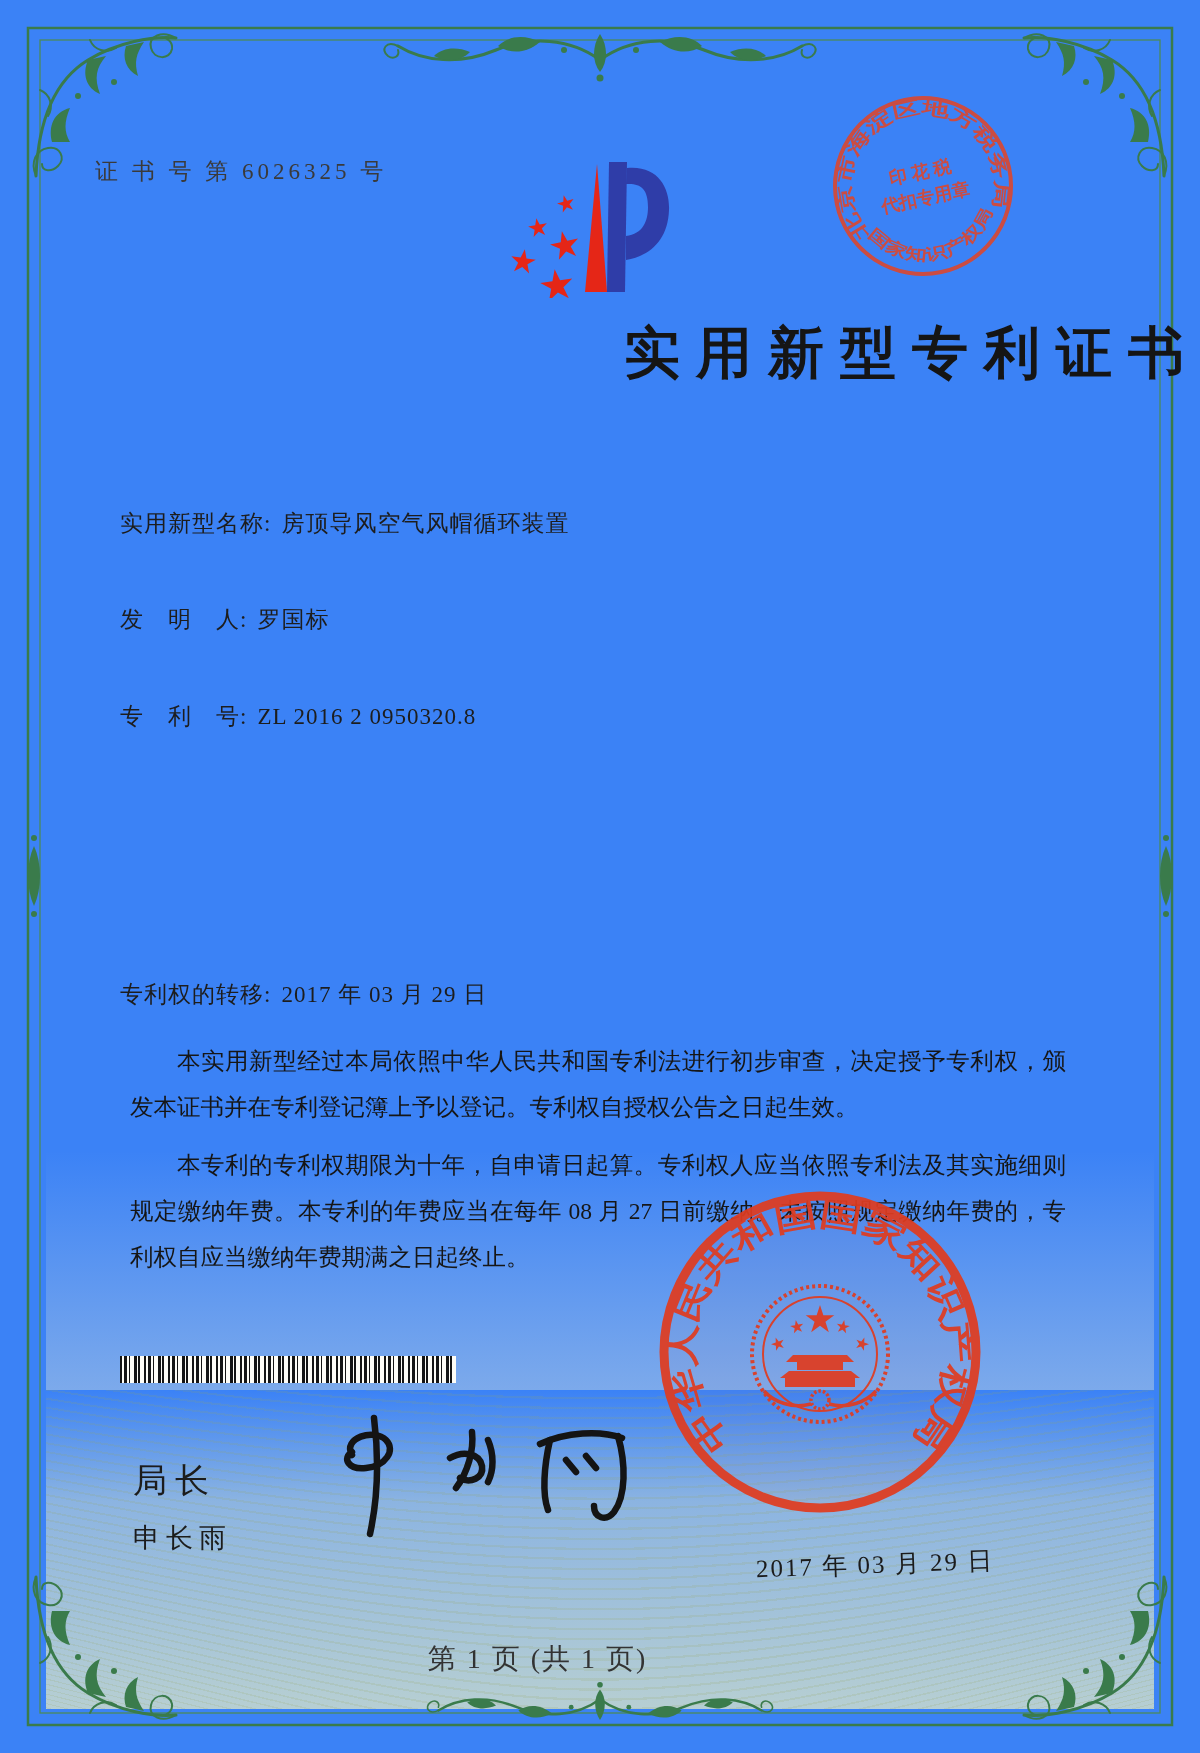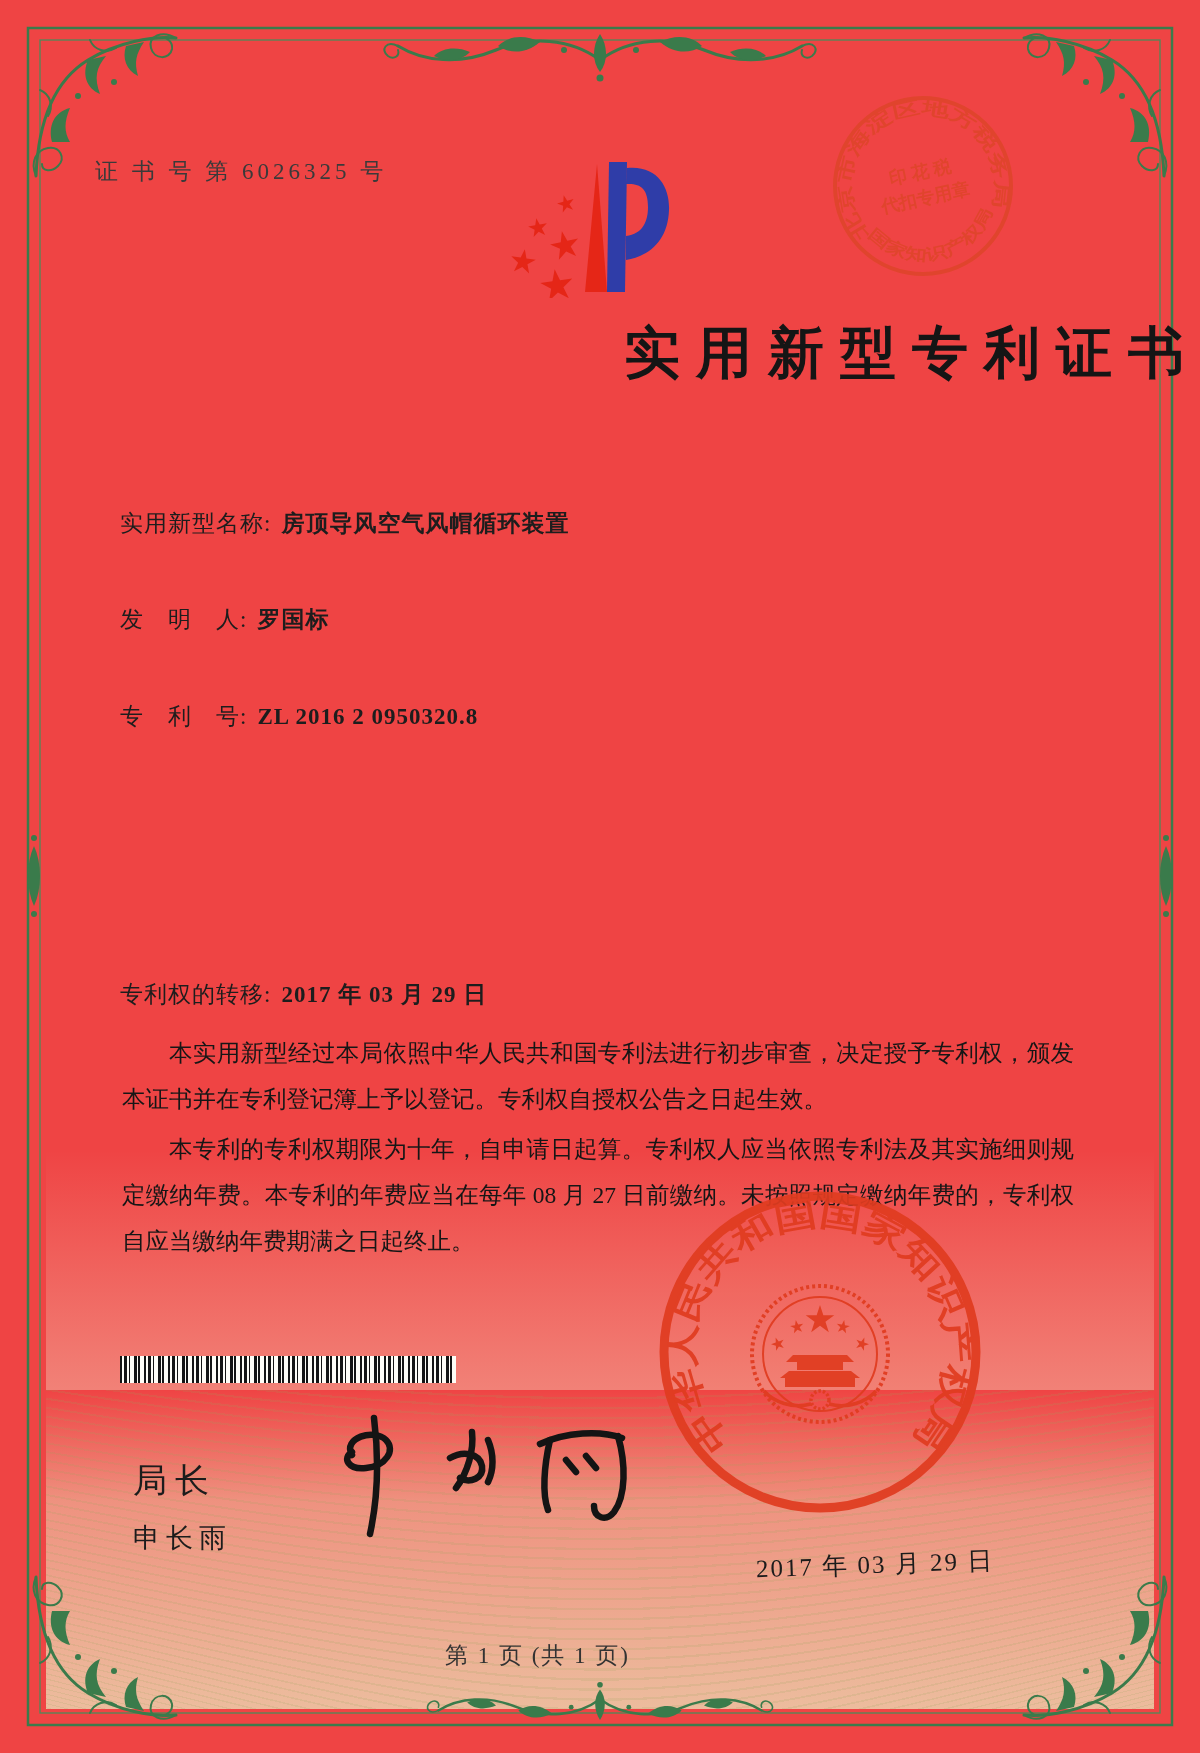--- a/index.html
+++ b/index.html
@@ -1,18 +1,18 @@
 <!DOCTYPE html>
 <html><head>
 <meta charset="utf-8">
 <style>
   html,body{margin:0;padding:0;background:#ffffff;}
   .page{
     position:relative;width:1200px;height:1753px;overflow:hidden;
-    background:#ef4444;
+    background:#3b82f6;
     font-family:"Liberation Serif", serif;
     color:#1a1a1a;
   }
   
   .texture{
     position:absolute;left:46px;right:46px;top:1390px;bottom:44px;z-index:0;
     background:
       repeating-radial-gradient(140% 60% at 50% 135%, rgba(150,165,90,.16) 0 2px, rgba(0,0,0,0) 2px 9px),
       linear-gradient(180deg, rgba(240,242,210,0) 0, rgba(238,241,200,.45) 35%, rgba(235,239,195,.7) 100%);
   }
@@ -28,27 +28,27 @@
   .logo{position:absolute;left:490px;top:158px;z-index:2;}
   .tax-stamp{
     position:absolute;left:828px;top:86px;z-index:2;opacity:.88;
     transform:rotate(-12deg);transform-origin:50% 50%;
   }
   .title{
     position:absolute;left:0;width:100%;top:316px;z-index:2;text-align:right;
     font-size:56px;font-weight:bold;letter-spacing:16px;text-indent:16px;color:#151515;
   }
   .field-row{position:absolute;left:120px;z-index:2;font-size:23px;letter-spacing:1px;color:#1d1d1d;white-space:nowrap;}
-  .field-row .val{margin-left:10px;font-weight:bold;}
+  .field-row .val{margin-left:10px;}
   .f0{top:508px;} .f1{top:604px;} .f2{top:701px;} .f3{top:797px;} .f4{top:894px;} .f5{top:979px;}
   .paras{
     position:absolute;left:118px;right:122px;top:1026px;z-index:2;
   }
   .paras p{
-    margin:4px;font-size:23.5px;line-height:1.96;text-indent:2em;
+    margin:12px;font-size:23.5px;line-height:1.96;text-indent:2em;
     text-align:justify;color:#161616;
   }
   .barcode{
     position:absolute;left:120px;top:1356px;width:336px;height:27px;z-index:2;
     background:repeating-linear-gradient(90deg,
       #141414 0 2px, #fdfcf6 2px 4px,
       #141414 4px 7px, #fdfcf6 7px 9px,
       #141414 9px 10px, #fdfcf6 10px 14px,
       #141414 14px 17px, #fdfcf6 17px 18px,
       #141414 18px 20px, #fdfcf6 20px 24px);
@@ -56,21 +56,21 @@
   .commissioner-label{position:absolute;left:133px;top:1458px;z-index:2;font-size:34px;letter-spacing:8px;color:#1c1c1c;font-family:"Liberation Sans",sans-serif;}
   .commissioner-name{position:absolute;left:133px;top:1520px;z-index:2;font-size:27px;letter-spacing:6px;color:#1c1c1c;font-family:"Liberation Sans",sans-serif;}
   .signature{position:absolute;left:282px;top:1410px;z-index:3;}
   .seal{position:absolute;left:650px;top:1182px;z-index:3;opacity:.93;}
   .seal-date{
     position:absolute;left:756px;top:1548px;z-index:4;
     font-size:25px;letter-spacing:2px;color:#1b1b1b;transform:rotate(-2deg);white-space:nowrap;
   }
   .footer{
     position:absolute;left:0;top:1640px;width:1075px;z-index:2;text-align:center;
-    font-size:23px;letter-spacing:2px;color:#333;
+    font-size:28px;letter-spacing:2px;color:#333;
   }
 </style>
 </head>
 <body>
 
 <div class="page">
 
   <div class="texture2"></div>
   <div class="texture"></div>
 

